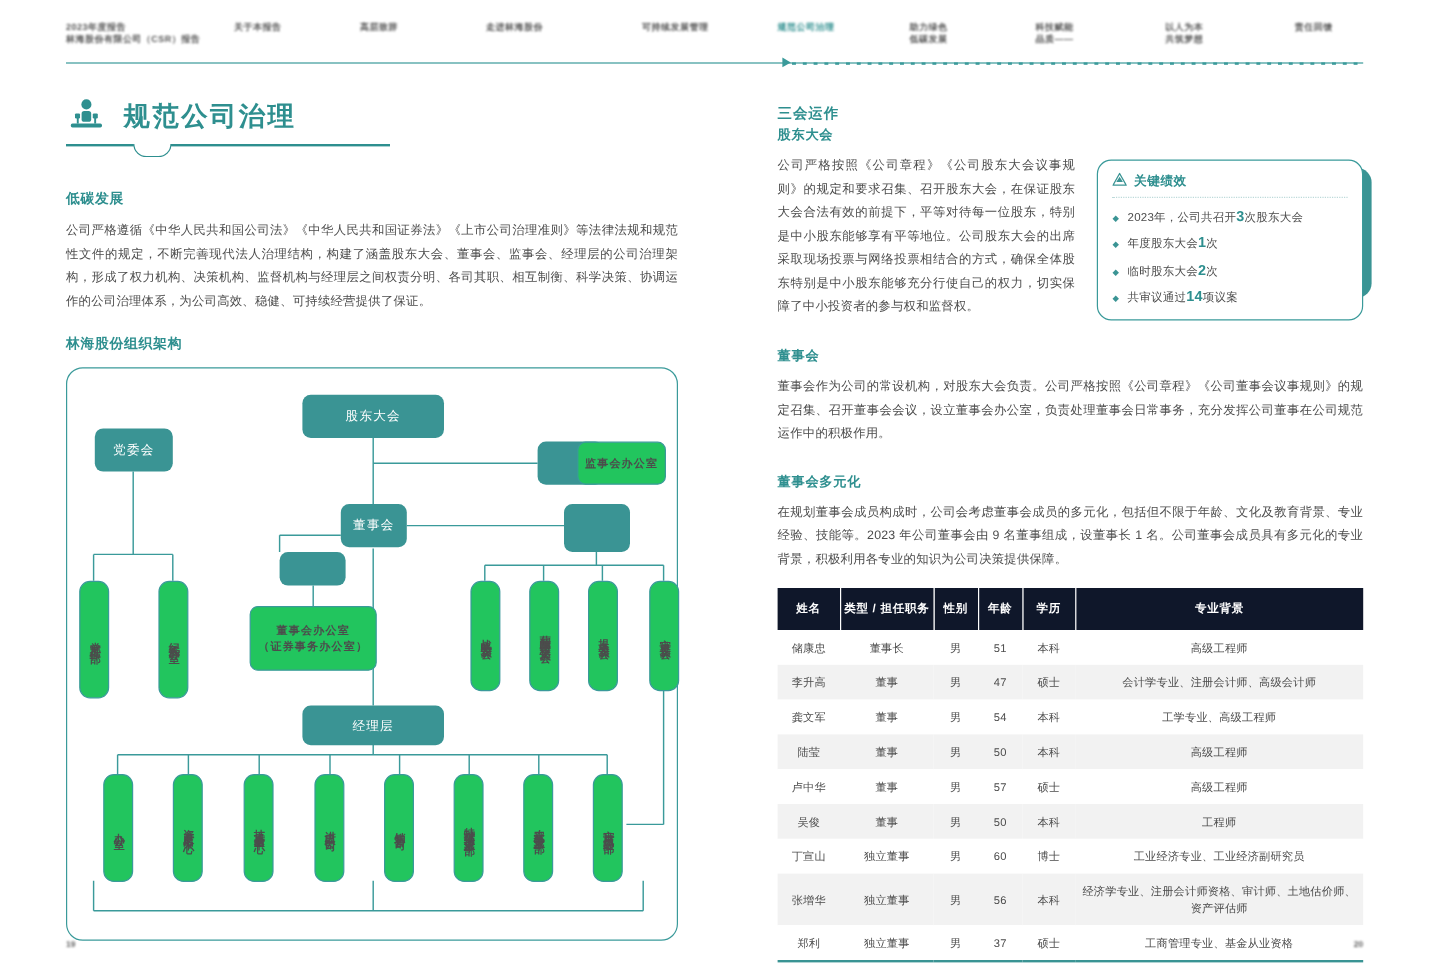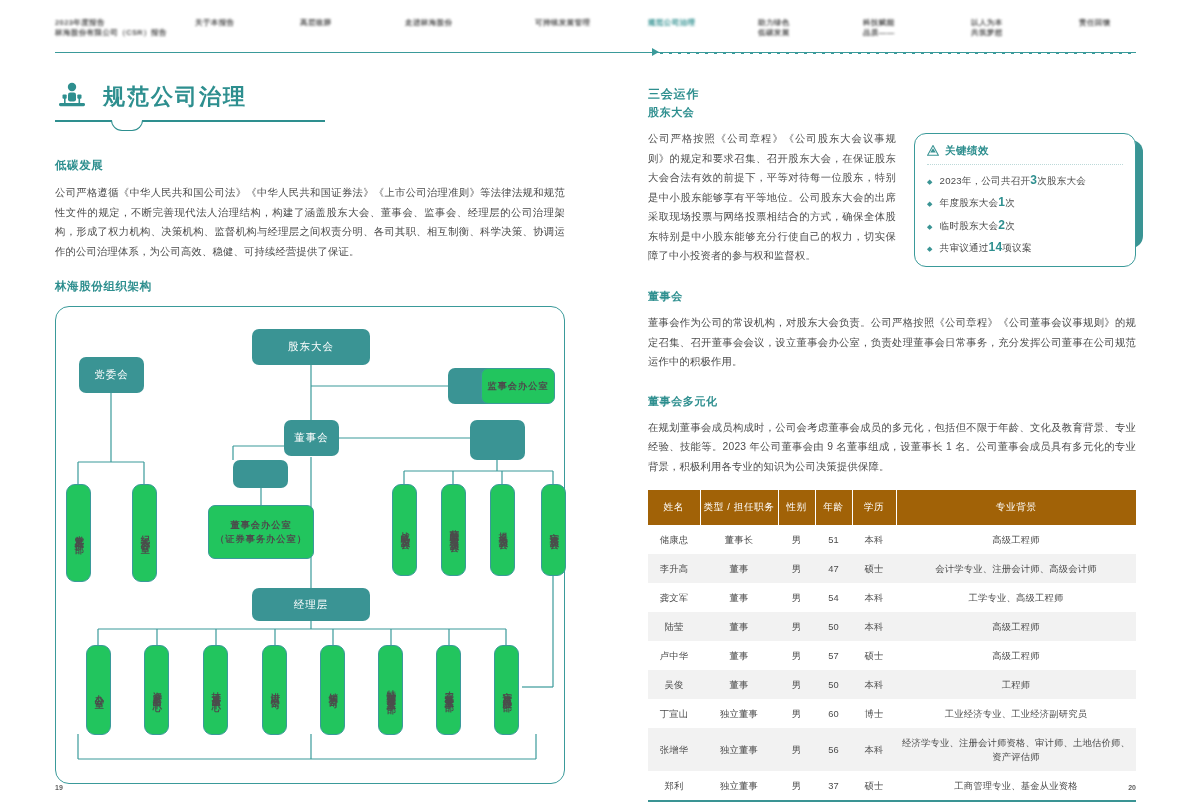--- a/index.html
+++ b/index.html
@@ -177,23 +177,23 @@
   
   .dir-table {
     margin-top: 14px;
     width: 488px;
     border-collapse: collapse;
     font-size: 9.3px;
     color: #4c4c4c;
     table-layout: fixed;
   }
   .dir-table thead th {
-    background: #a16207;
+    background: #0f172a;
     color: #ffffff;
-    font-weight: 400;
+    font-weight: 700;
     padding: 11px 2px;
     letter-spacing: .6px;
     border-right: 1.2px solid #ffffff;
     font-size: 9.6px;
     text-align: center;
   }
   .dir-table thead th:last-child { border-right: none; }
   .dir-table tbody td {
     text-align: center;
     padding: 7.5px 3px;

